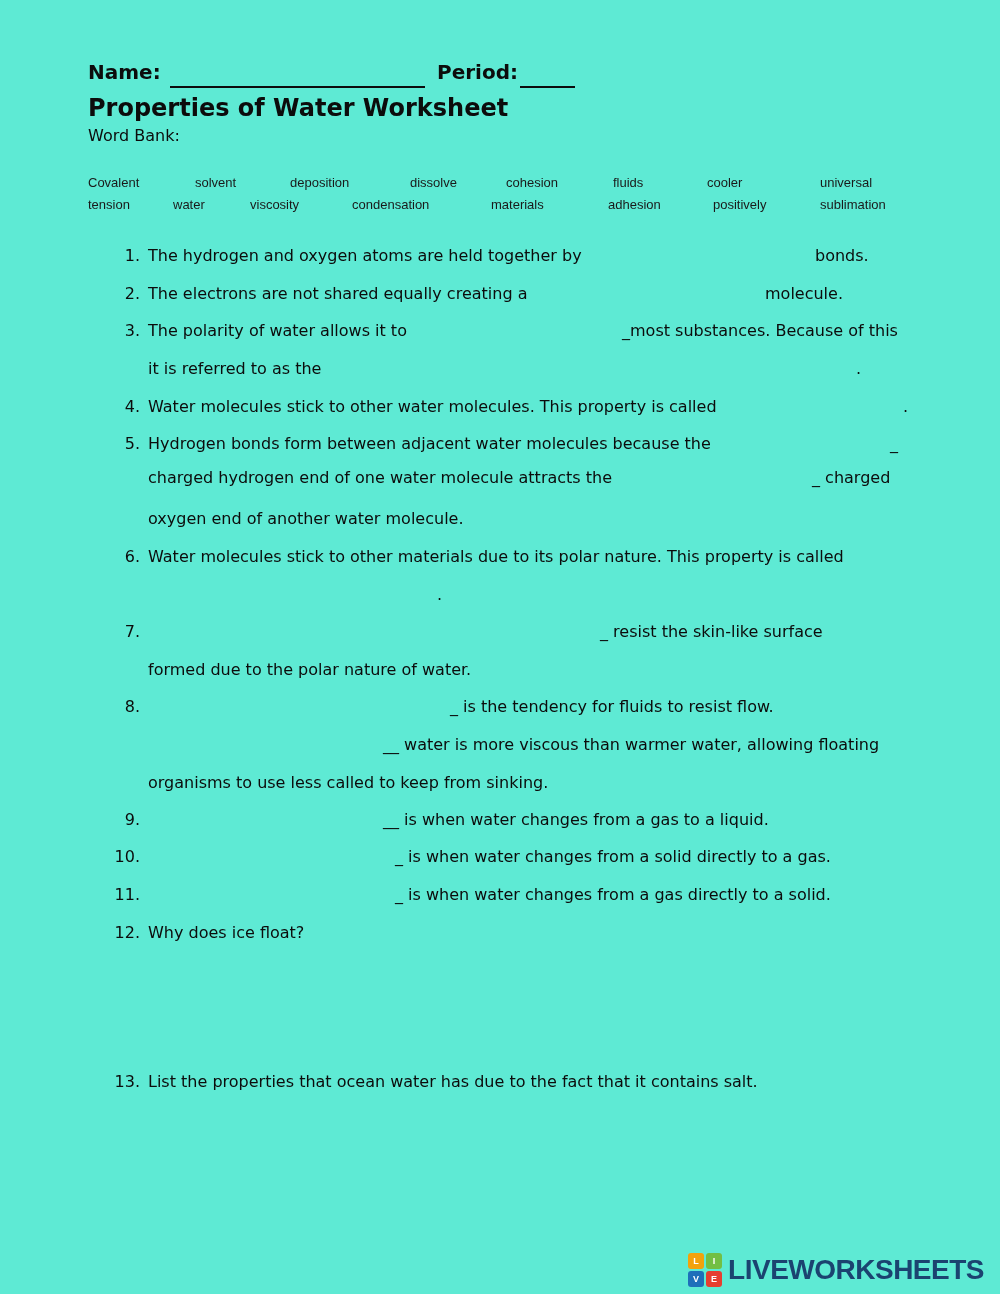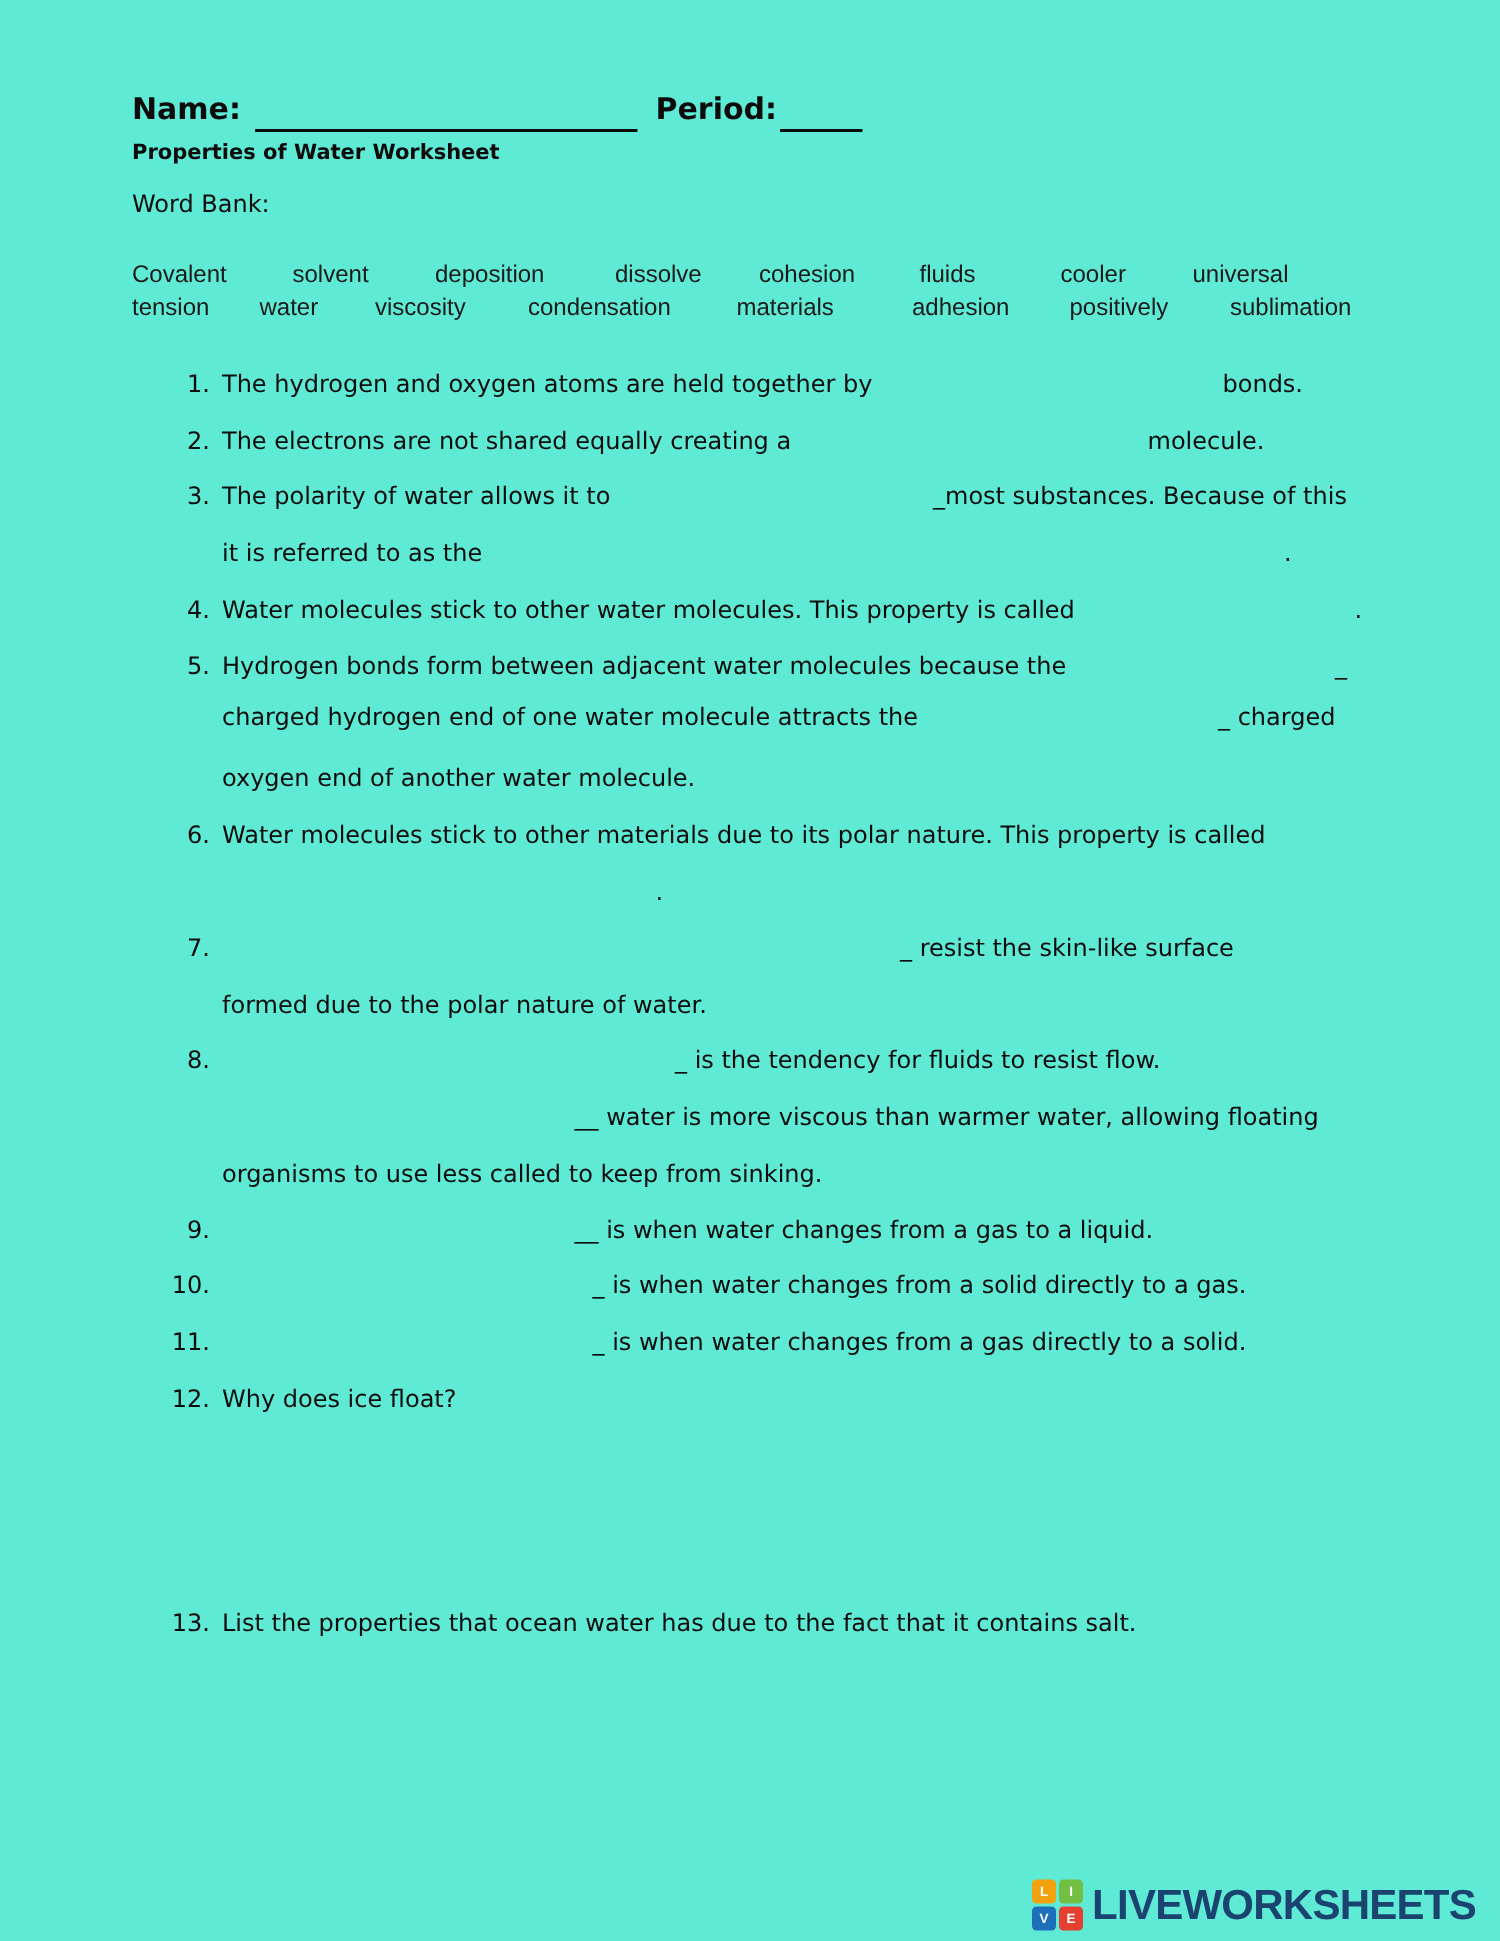--- a/index.html
+++ b/index.html
@@ -11,24 +11,24 @@
     font-family: "DejaVu Sans", sans-serif;
     color: #0c0c0c;
     overflow: hidden;
   }
   
   .name-line { position: absolute; top: 60px; left: 88px; width: 560px; height: 30px; font-size: 20px; font-weight: bold; }
   .name-label { position: absolute; left: 0; top: 0; white-space: nowrap; }
   .name-blank { position: absolute; left: 82px; top: 2px; width: 255px; height: 24px; border-bottom: 2px solid #0c0c0c; }
   .period-label { position: absolute; left: 349px; top: 0; white-space: nowrap; }
   .period-blank { position: absolute; left: 432px; top: 2px; width: 55px; height: 24px; border-bottom: 2px solid #0c0c0c; }
-  .title { position: absolute; top: 94px; left: 88px; font-size: 14px; font-weight: bold; white-space: nowrap; }
+  .title { position: absolute; top: 94px; left: 88px; font-size: 24px; font-weight: bold; white-space: nowrap; }
   .wb-label { position: absolute; top: 126px; left: 88px; font-size: 16px; white-space: nowrap; }
   
-  .wb-row { position: absolute; left: 0; width: 1000px; height: 22px; font-family: "Liberation Sans", sans-serif; font-size: 16px; color: #1a1a1a; }
+  .wb-row { position: absolute; left: 0; width: 1000px; height: 22px; font-family: "Liberation Sans", sans-serif; font-size: 13px; color: #1a1a1a; }
   .wb-row span { position: absolute; top: 0; white-space: nowrap; }
   
   .qline { position: absolute; left: 0; width: 1000px; height: 24px; font-size: 16px; }
   .qnum  { position: absolute; left: 112px; width: 28px; text-align: right; white-space: nowrap; }
   .qtext { position: absolute; left: 148px; white-space: nowrap; }
   .qtail { position: absolute; white-space: nowrap; }
   .gap   { position: absolute; top: -3px; height: 28px; background: transparent; }
   .answer-area { position: absolute; background: transparent; }
   
   .logo { position: absolute; top: 1251px; right: 16px; height: 38px; display: flex; align-items: center; gap: 6px; }
@@ -51,21 +51,21 @@
   <div class="wb-label">Word Bank:</div>
 
   <div class="wb-row" style="top:175px">
     <span style="left:88px">Covalent</span>
     <span style="left:195px">solvent</span>
     <span style="left:290px">deposition</span>
     <span style="left:410px">dissolve</span>
     <span style="left:506px">cohesion</span>
     <span style="left:613px">fluids</span>
     <span style="left:707px">cooler</span>
-    <span style="left:795px">universal</span>
+    <span style="left:820px">universal</span>
   </div>
   <div class="wb-row" style="top:197px">
     <span style="left:88px">tension</span>
     <span style="left:173px">water</span>
     <span style="left:250px">viscosity</span>
     <span style="left:352px">condensation</span>
     <span style="left:491px">materials</span>
     <span style="left:608px">adhesion</span>
     <span style="left:713px">positively</span>
     <span style="left:820px">sublimation</span>

